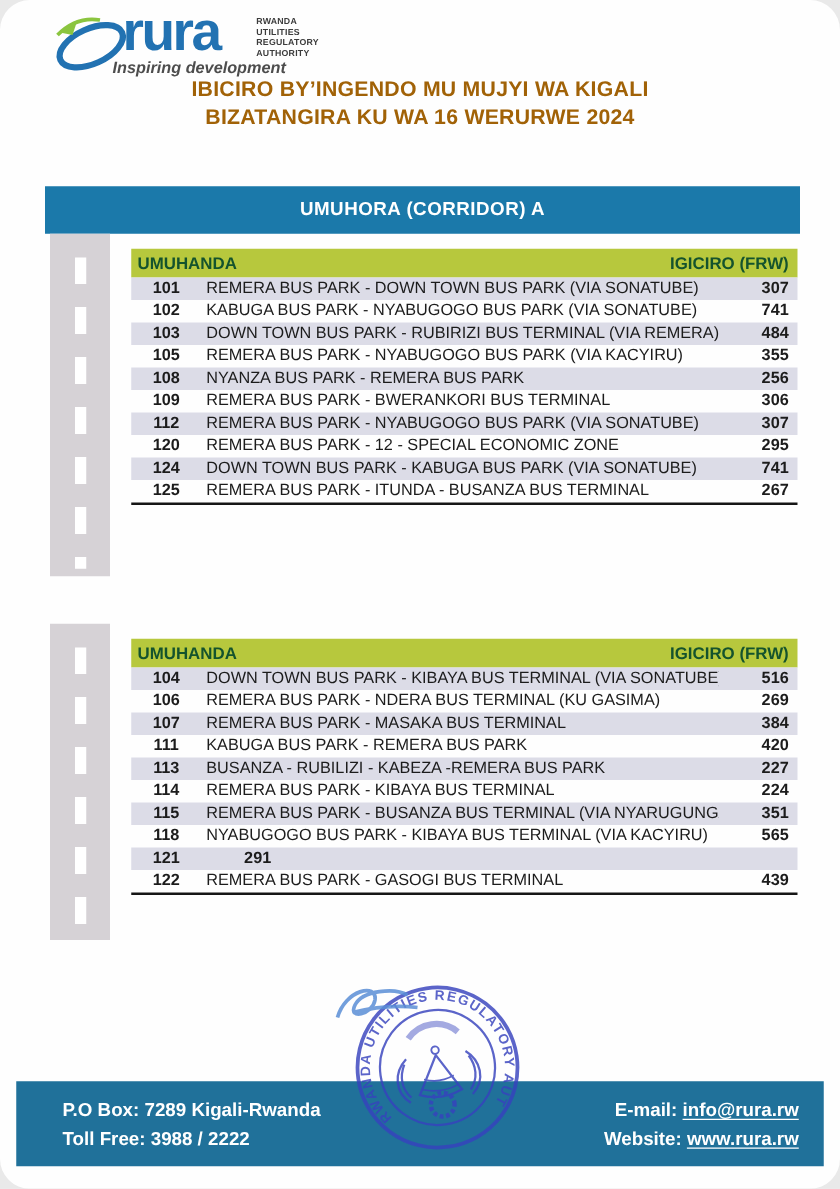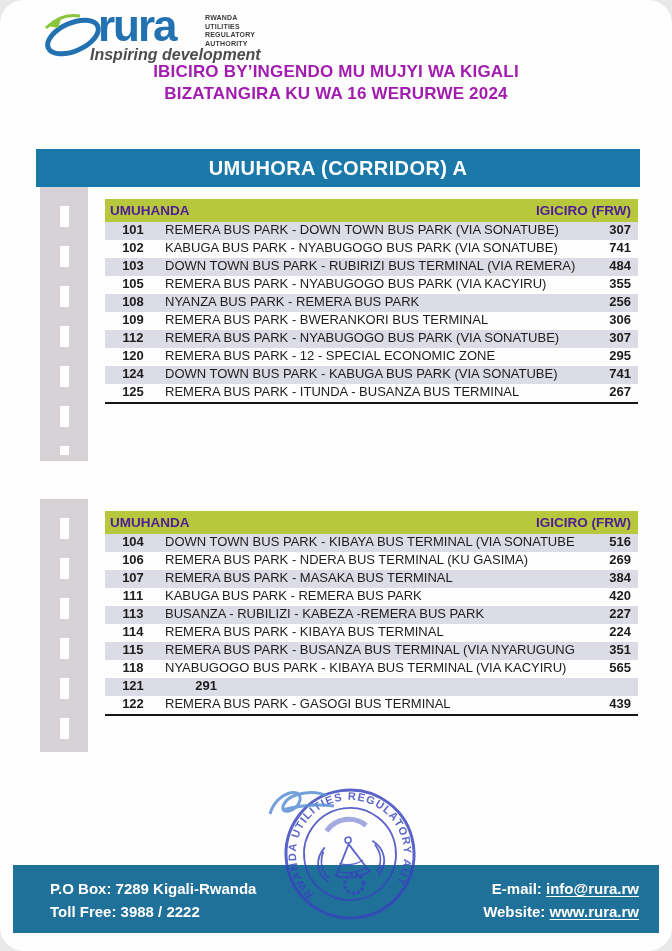--- a/index.html
+++ b/index.html
@@ -13,51 +13,51 @@
   
   .logo{position:absolute;left:42px;top:6px;width:220px;height:58px;}
   .logo-swoosh{position:absolute;left:0;top:6px;}
   .logo-word{
     position:absolute;left:56px;top:-4px;
     font-size:44px;font-weight:bold;color:#2272b2;
     letter-spacing:-2px;line-height:48px;
   }
   .logo-tagline{
     position:absolute;left:48px;top:40px;
-    font-style:italic;font-size:16px;color:#4d4d4d;font-weight:bold;
+    font-style:italic;font-size:13px;color:#4d4d4d;font-weight:bold;
   }
   .logo-org{
     position:absolute;left:163px;top:8px;
     font-size:7px;font-weight:bold;color:#3c3c3c;line-height:8.5px;
     letter-spacing:.2px;
   }
   
   .title{
     position:absolute;left:0;top:61px;width:100%;
     text-align:center;font-weight:bold;font-size:17px;line-height:21.5px;
-    color:#a21caf;letter-spacing:.2px;
+    color:#a16207;letter-spacing:.2px;
   }
   
   .banner{
     position:absolute;left:36px;width:604px;height:38px;
-    background:#1b79aa;color:#ffffff;font-weight:bold;font-size:20px;
+    background:#1b79aa;color:#ffffff;font-weight:bold;font-size:15px;
     text-align:center;line-height:38px;letter-spacing:.4px;
   }
   
   .road{position:absolute;left:40px;width:48px;background:#d6d2d6;}
   .road .dashes{
     position:absolute;left:20px;top:19px;bottom:6px;width:9px;
     background:repeating-linear-gradient(180deg,#ffffff 0 21px,rgba(255,255,255,0) 21px 40px);
   }
   
   .fare-table{position:absolute;left:105px;width:533px;}
   .thead{
     display:flex;justify-content:space-between;align-items:center;
     height:23px;background:#b7c83d;
-    font-weight:bold;font-size:13.5px;color:#4c1d95;
+    font-weight:bold;font-size:13.5px;color:#14532d;
     padding:0 7px 0 5px;box-sizing:border-box;
   }
   .rows{border-bottom:2.5px solid #161616;}
   .row{display:flex;align-items:flex-start;height:18px;font-size:13px;}
   .row.shaded{background:#dcdce7;}
   .row .no{width:56px;text-align:center;font-weight:bold;flex:none;}
   .row .route{flex:1;padding-left:4px;white-space:nowrap;overflow:hidden;}
   .row .fare{width:56px;text-align:right;padding-right:7px;font-weight:bold;flex:none;}
   
   .stamp{position:absolute;left:278px;top:782px;z-index:5;}

